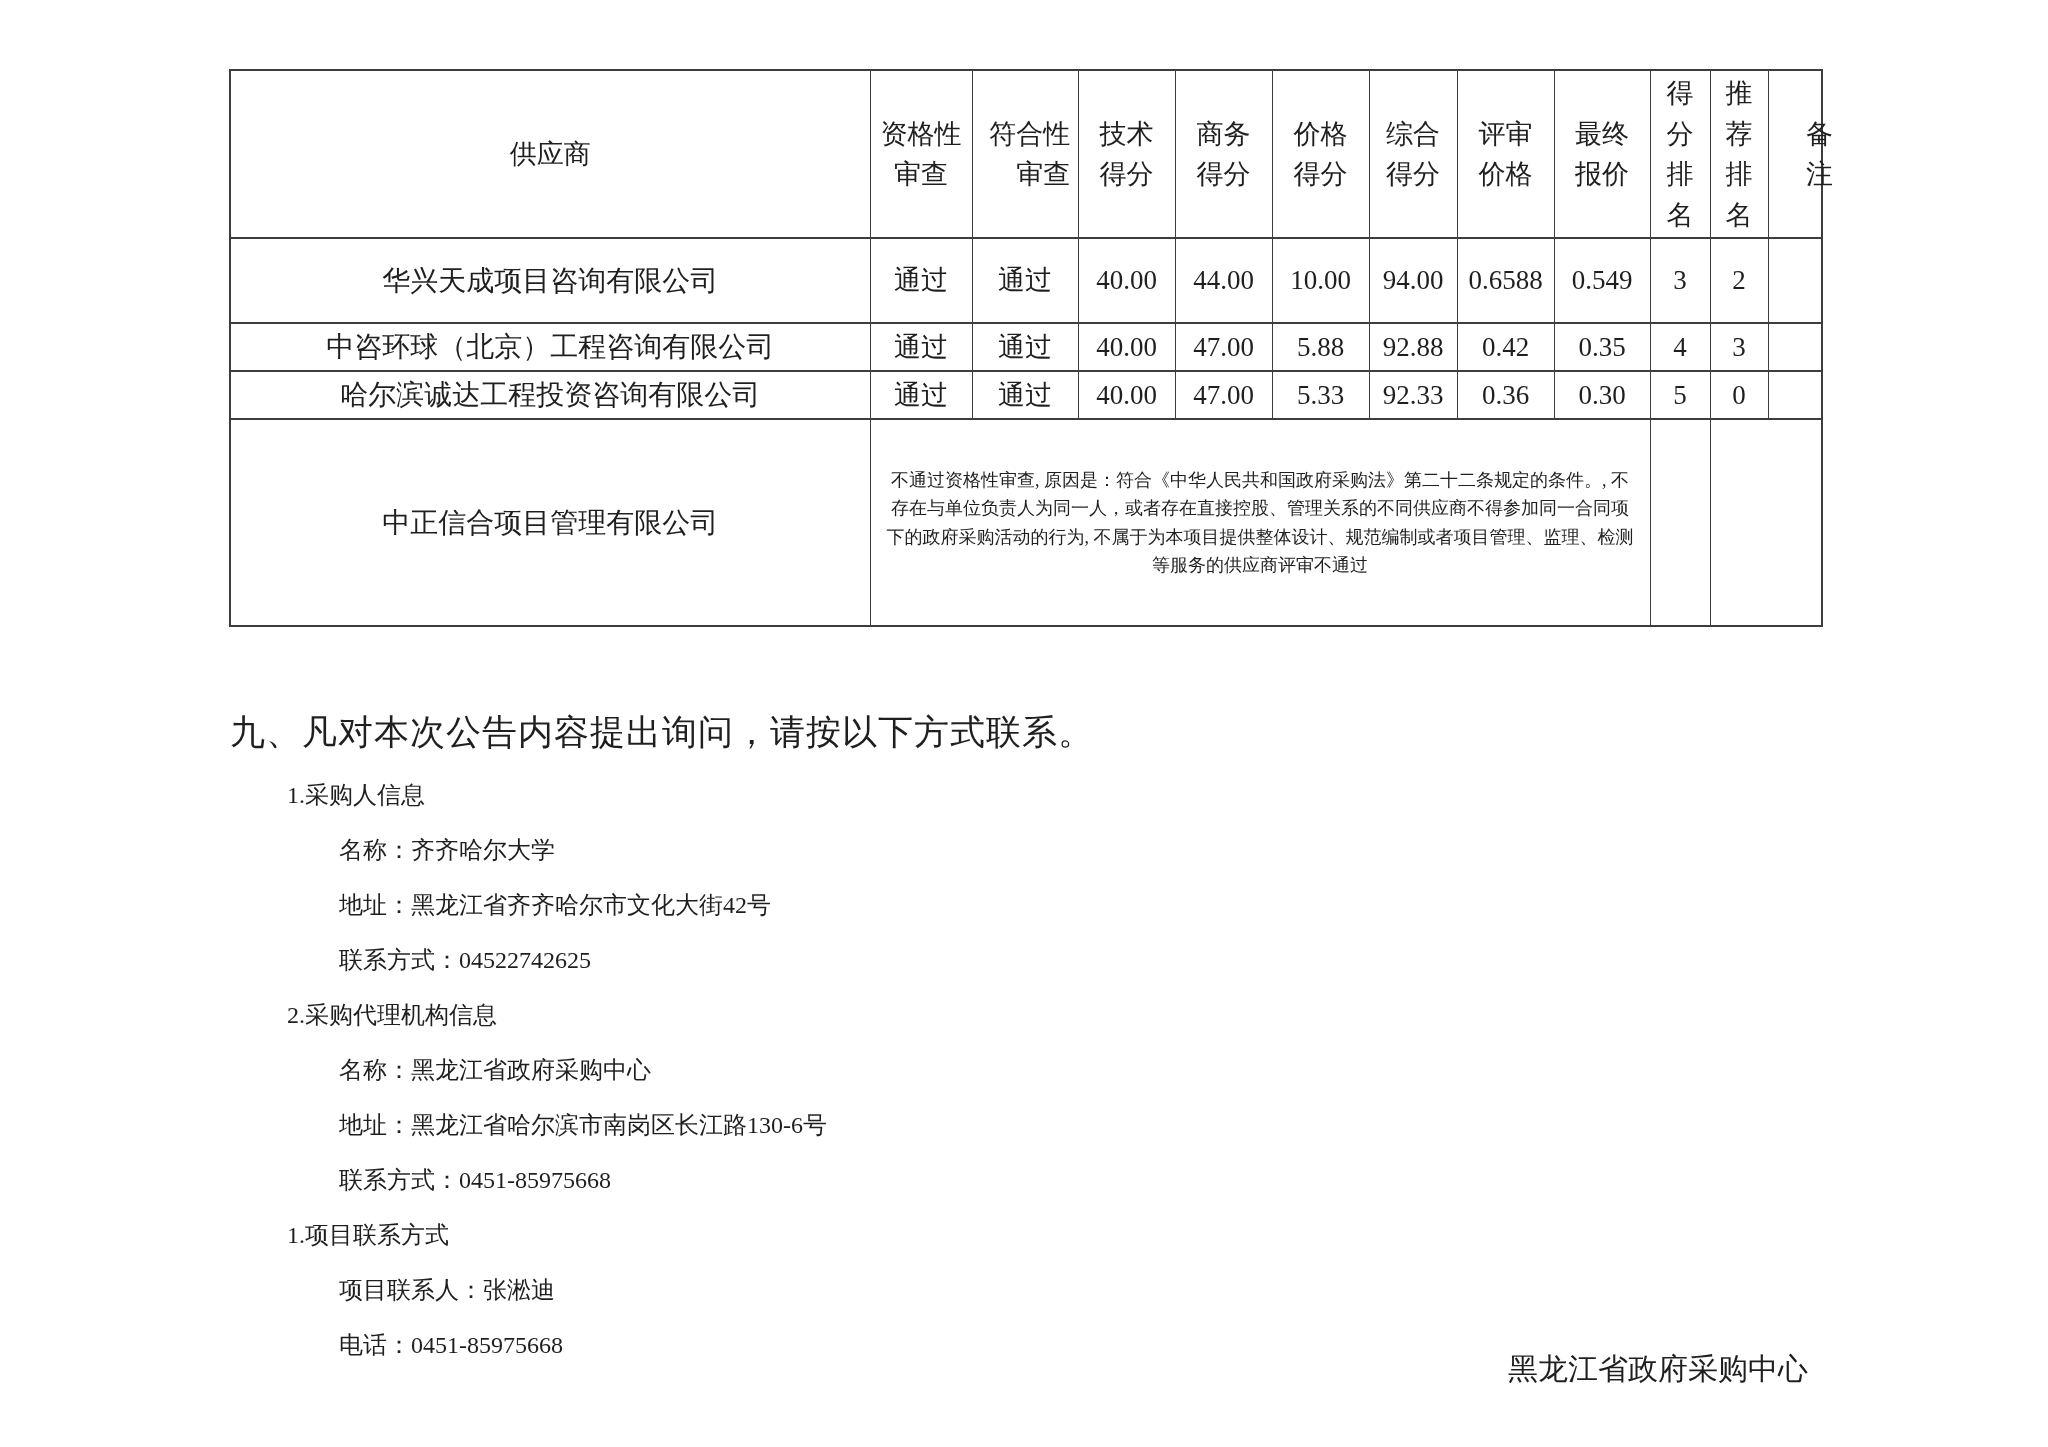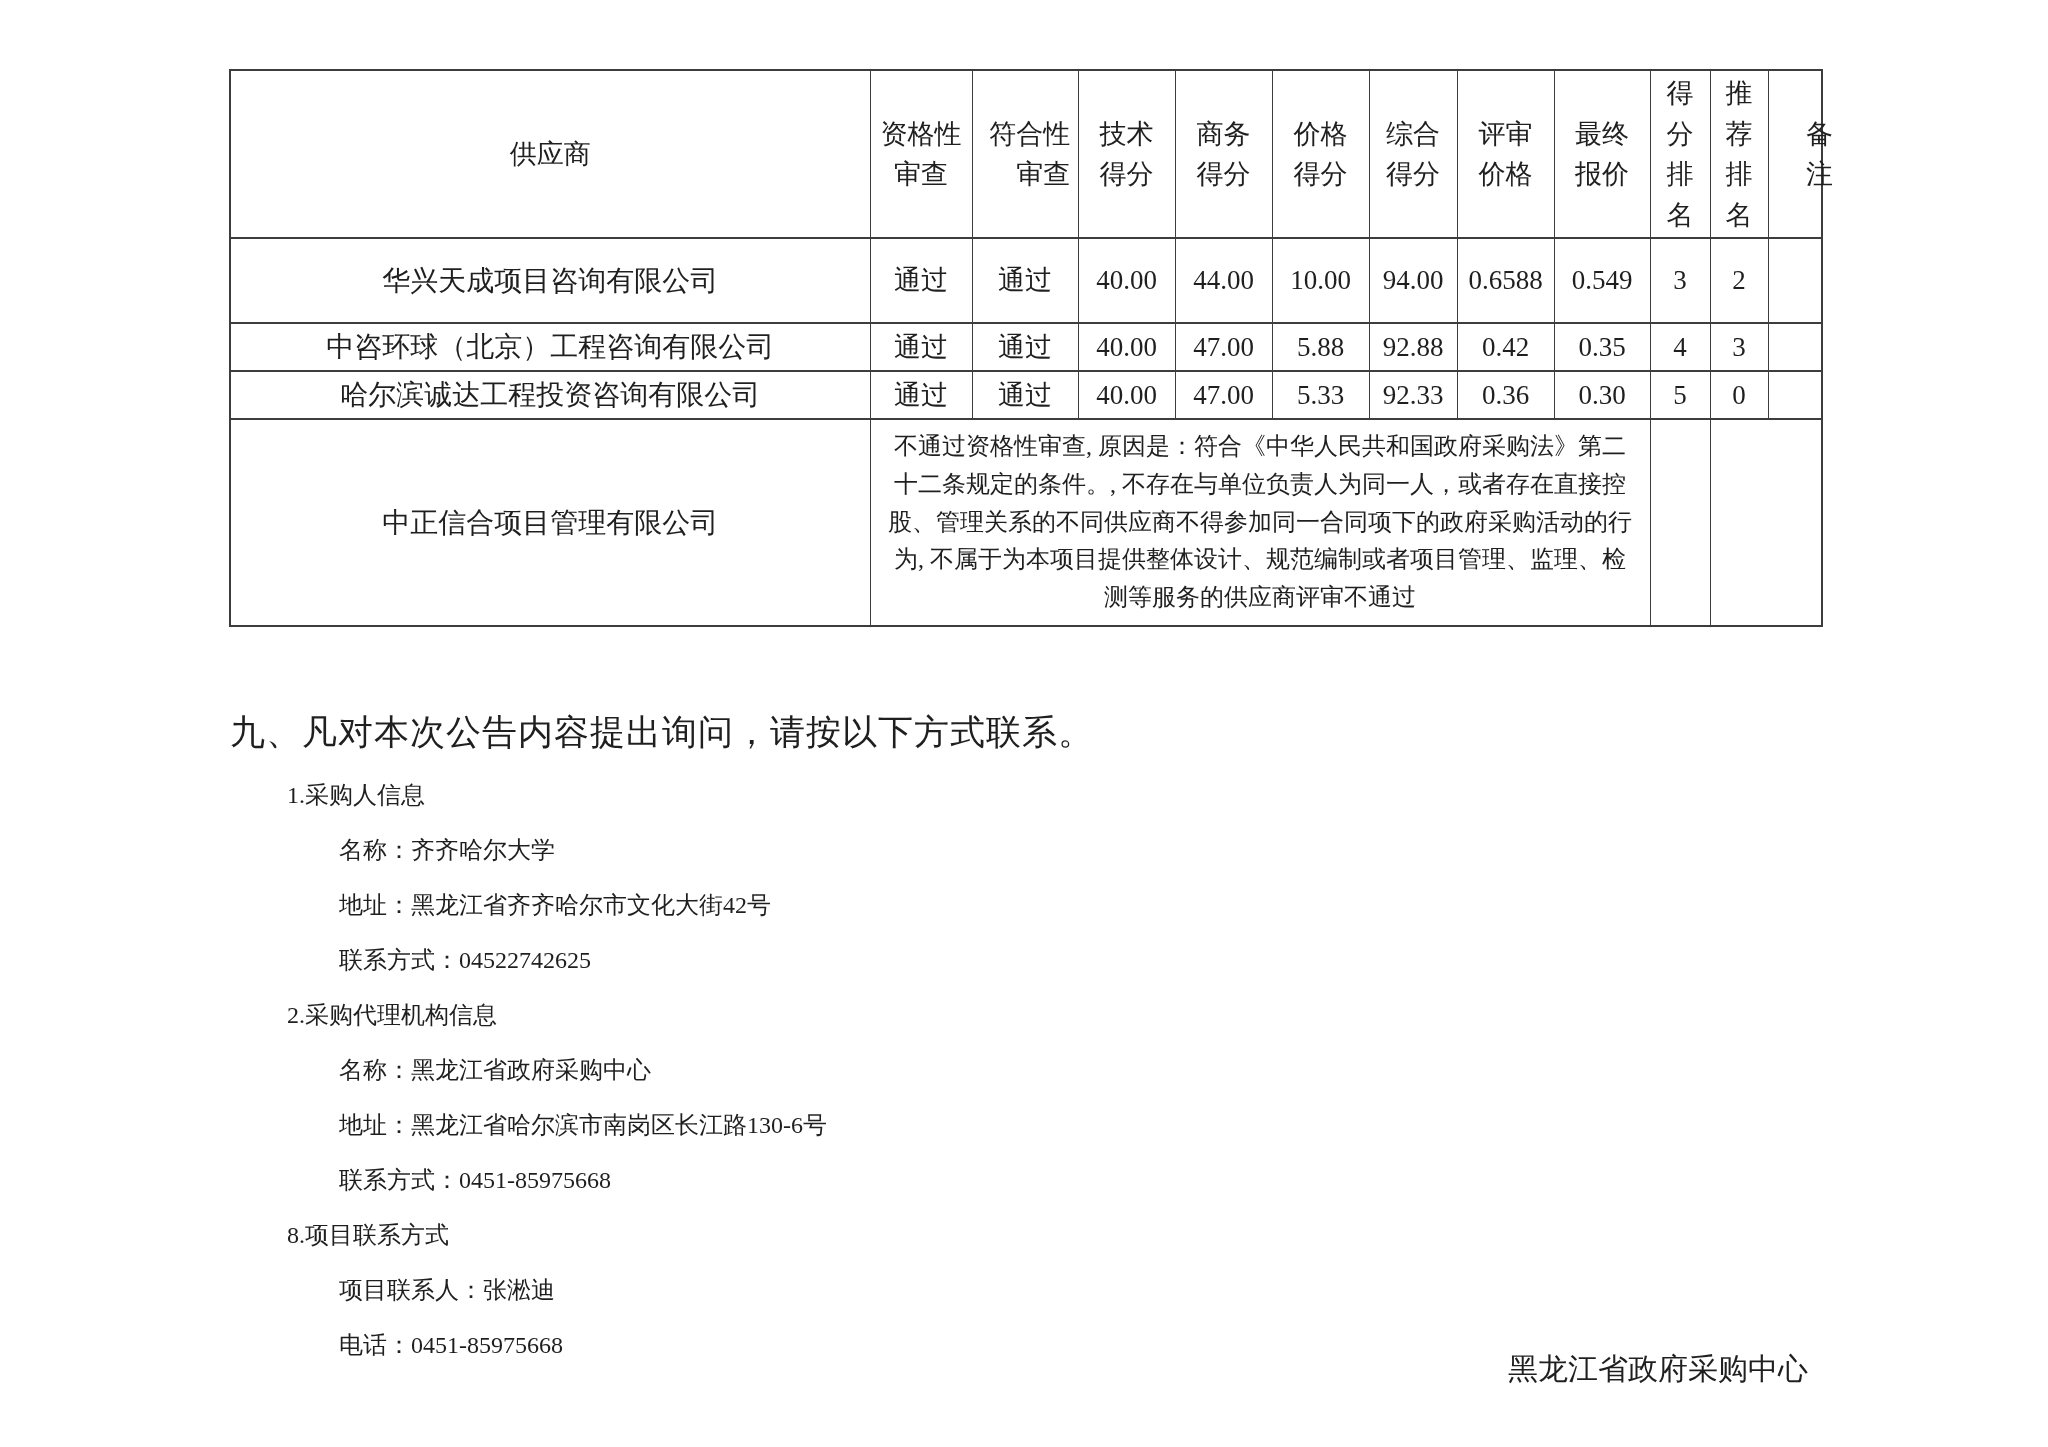--- a/index.html
+++ b/index.html
@@ -17,21 +17,21 @@
     text-align:center; vertical-align:middle; padding:2px 4px;
     font-weight:normal; word-break:break-all; font-size:27px; line-height:1.5;
   }
   .eval thead tr { height:161px; }
   .eval tr.r0 { height:85px; }
   .eval tr.rn { height:48px; }
   .eval tr.rf { height:207px; }
   .hdr-span { display:inline-block; word-break:break-all; line-height:1.5; text-align:center; }
   td.supplier-cell { font-size:28px; }
   td.reason-cell {
-    font-size:24px; line-height:1.58; text-align:center; padding:6px 12px;
+    font-size:18px; line-height:1.58; text-align:center; padding:6px 12px;
   }
   .heading {
     position:absolute; left:230px; top:709px; font-size:35px; white-space:nowrap;
     letter-spacing:1px;
   }
   .contacts { position:absolute; left:287px; top:768px; font-size:24px; }
   .contacts .line { height:55px; line-height:55px; white-space:nowrap; }
   .contacts .detail { padding-left:52px; }
   .signature { position:absolute; left:1508px; top:1324px; font-size:30px; white-space:nowrap;margin-top:25px; }
 </style>
@@ -127,20 +127,20 @@
 
   <div class="contacts" id="contact-block">
       <div class="line">1.采购人信息</div>
       <div class="line detail">名称：齐齐哈尔大学</div>
       <div class="line detail">地址：黑龙江省齐齐哈尔市文化大街42号</div>
       <div class="line detail">联系方式：04522742625</div>
       <div class="line">2.采购代理机构信息</div>
       <div class="line detail">名称：黑龙江省政府采购中心</div>
       <div class="line detail">地址：黑龙江省哈尔滨市南岗区长江路130-6号</div>
       <div class="line detail">联系方式：0451-85975668</div>
-      <div class="line">8.项目联系方式</div>
+      <div class="line">1.项目联系方式</div>
       <div class="line detail">项目联系人：张淞迪</div>
       <div class="line detail">电话：0451-85975668</div>
     </div>
 
   <div class="signature">黑龙江省政府采购中心</div>
 
 </div>
 
 </body></html>

